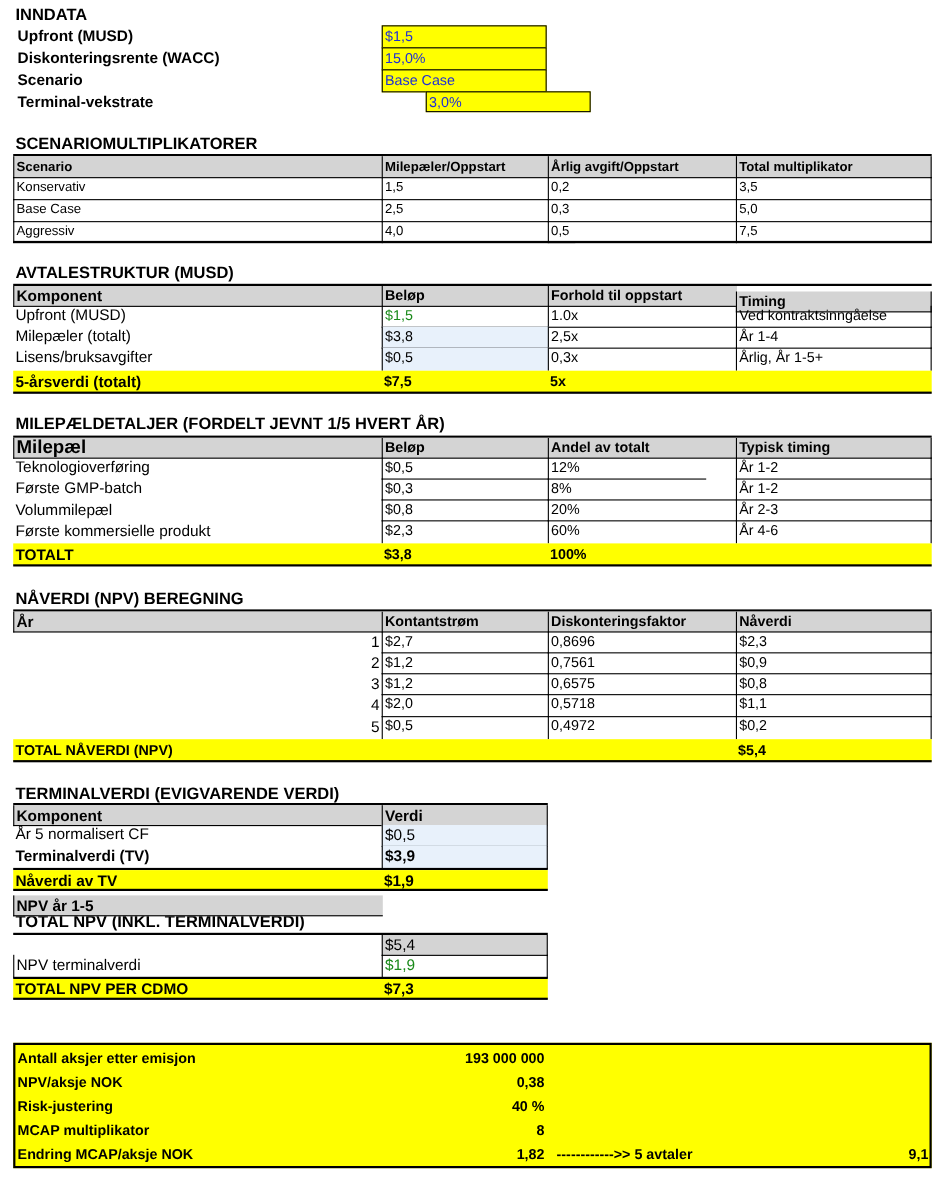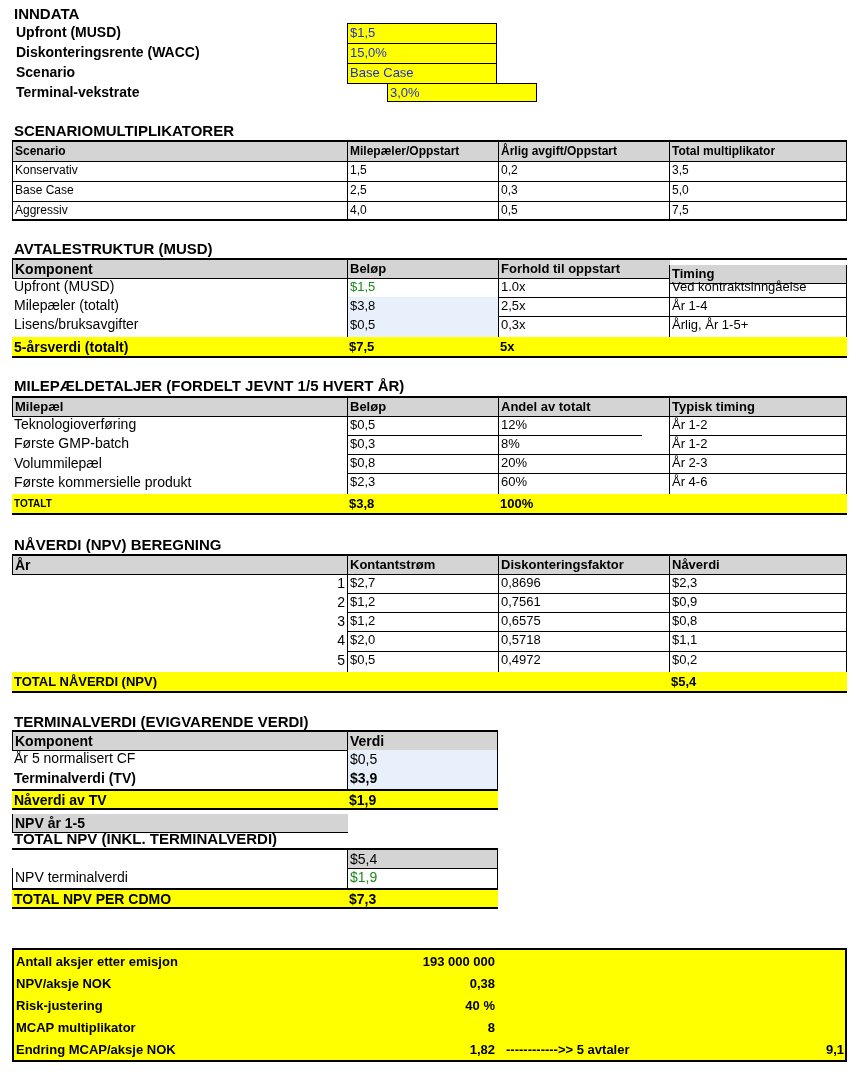--- a/index.html
+++ b/index.html
@@ -89,21 +89,21 @@
   <div class="abs yel" style="left:12px; top:337px; width:835px; height:20px;"></div>
   <div class="cell b" style="left:12px; top:338px; width:336px; height:18px; font-size:14px;">5-årsverdi (totalt)</div>
   <div class="cell b" style="left:347px; top:338px; width:152px; height:18px;">$7,5</div>
   <div class="cell b" style="left:498px; top:338px; width:172px; height:18px;">5x</div>
   <div class="line2" style="left:12px; top:356px; width:835px;"></div>
 </div>
 
 <div class="title" style="top:377px;">MILEPÆLDETALJER (FORDELT JEVNT 1/5 HVERT ÅR)</div>
 <div>
   <div class="line2" style="left:12px; top:396px; width:835px;"></div>
-  <div class="cell hdr bl bb" style="left:12px; top:398px; width:336px; height:19px; font-size:13px;">Milepæl</div>
+  <div class="cell hdr bl bb" style="left:12px; top:398px; width:336px; height:19px; font-size:17px;">Milepæl</div>
   <div class="cell hdr bl bb" style="left:347px; top:398px; width:152px; height:19px;">Beløp</div>
   <div class="cell hdr bl bb" style="left:498px; top:398px; width:172px; height:19px;">Andel av totalt</div>
   <div class="cell hdr bl bb br" style="left:669px; top:398px; width:178px; height:19px;">Typisk timing</div>
 
   <div class="cell" style="left:12px; top:415px; width:336px; height:20px; font-size:14px;">Teknologioverføring</div>
   <div class="cell bl bb" style="left:347px; top:416px; width:152px; height:20px;">$0,5</div>
   <div class="cell bl bb" style="left:498px; top:416px; width:144px; height:20px;">12%</div>
   <div class="cell bl bb br" style="left:669px; top:416px; width:178px; height:20px;">År 1-2</div>
 
   <div class="cell" style="left:12px; top:434px; width:336px; height:20px; font-size:14px;">Første GMP-batch</div>
@@ -115,21 +115,21 @@
   <div class="cell bl bb" style="left:347px; top:454px; width:152px; height:20px;">$0,8</div>
   <div class="cell bl bb" style="left:498px; top:454px; width:172px; height:20px;">20%</div>
   <div class="cell bl bb br" style="left:669px; top:454px; width:178px; height:20px;">År 2-3</div>
 
   <div class="cell" style="left:12px; top:473px; width:336px; height:20px; font-size:14px;">Første kommersielle produkt</div>
   <div class="cell bl" style="left:347px; top:473px; width:152px; height:21px;">$2,3</div>
   <div class="cell bl" style="left:498px; top:473px; width:172px; height:21px;">60%</div>
   <div class="cell bl br" style="left:669px; top:473px; width:178px; height:21px;">År 4-6</div>
 
   <div class="abs yel" style="left:12px; top:494px; width:835px; height:20px;"></div>
-  <div class="cell b" style="left:12px; top:495px; width:336px; height:18px; font-size:10px;">TOTALT</div>
+  <div class="cell b" style="left:12px; top:495px; width:336px; height:18px; font-size:14px;">TOTALT</div>
   <div class="cell b" style="left:347px; top:495px; width:152px; height:18px;">$3,8</div>
   <div class="cell b" style="left:498px; top:495px; width:172px; height:18px;">100%</div>
   <div class="line2" style="left:12px; top:513px; width:835px;"></div>
 </div>
 
 <div class="title" style="top:536px;">NÅVERDI (NPV) BEREGNING</div>
 <div>
   <div class="line2" style="left:12px; top:554px; width:835px;"></div>
   <div class="cell hdr bl bb" style="left:12px; top:556px; width:336px; height:19px; font-size:14px;">År</div>
   <div class="cell hdr bl bb" style="left:347px; top:556px; width:152px; height:19px;">Kontantstrøm</div>

